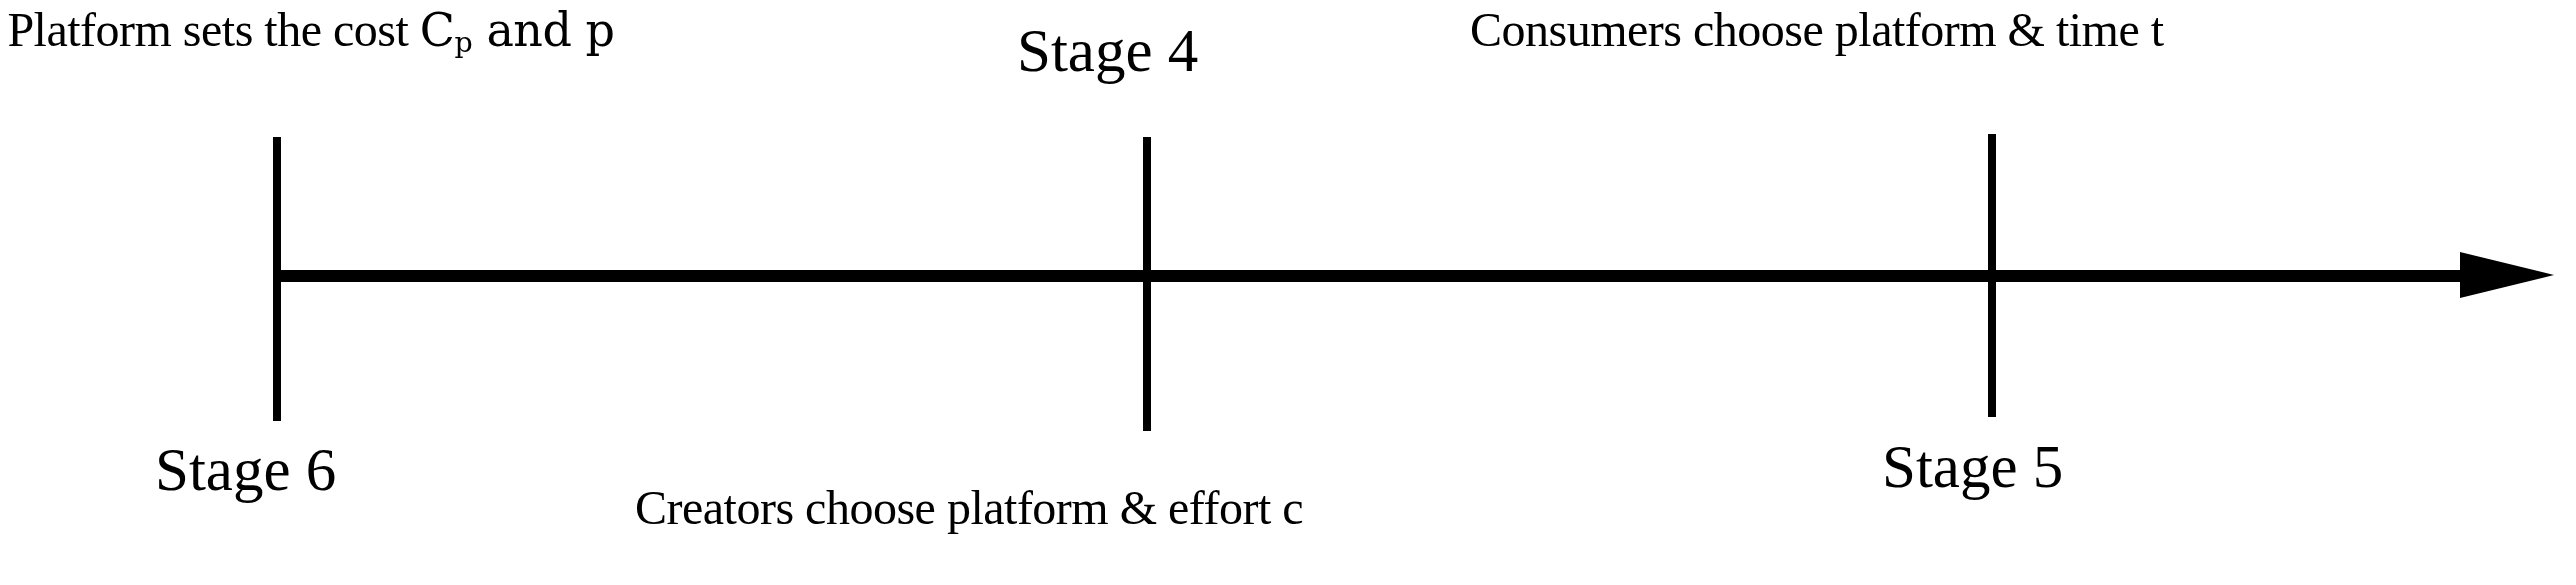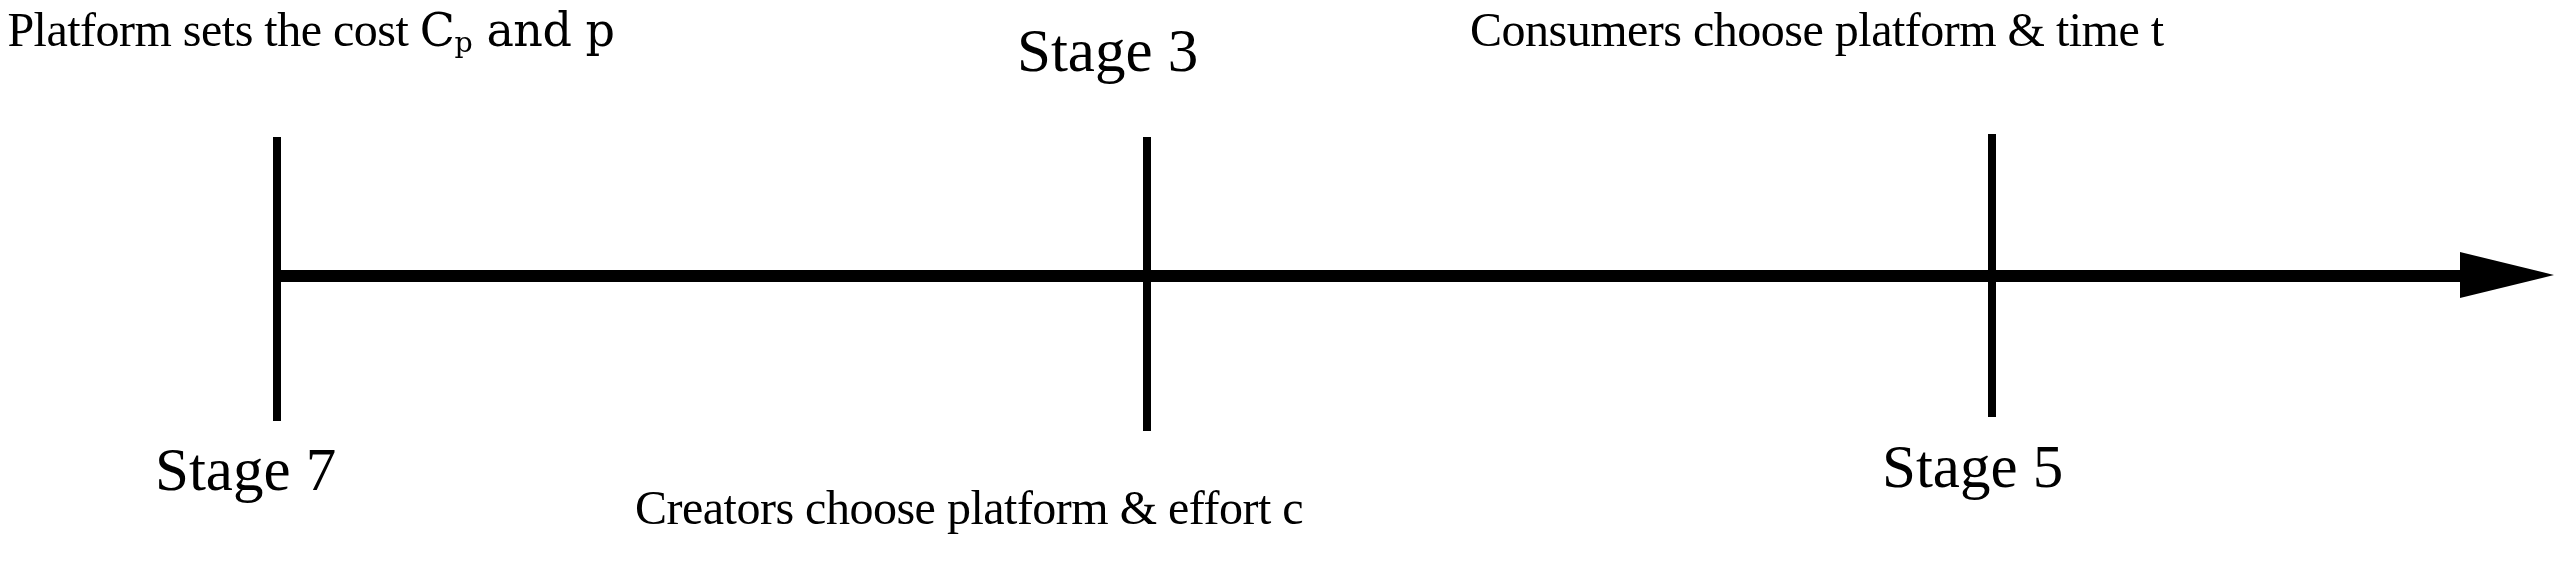--- a/index.html
+++ b/index.html
@@ -78,31 +78,31 @@
   #tick-stage2 { left: 1143px; top: 137px; height: 294px; }
   #tick-stage3 { left: 1988px; top: 134px; height: 283px; }
 </style>
 </head>
 <body>
 
 <div id="canvas">
 
   <div class="label desc" id="lbl-platform-cost"><span>Platform sets the cost </span><span class="sym"><span>C</span><sub>p</sub><span> and p</span></span></div>
 
-  <div class="label stage" id="lbl-stage2">Stage 3</div>
+  <div class="label stage" id="lbl-stage2">Stage 4</div>
 
   <div class="label desc" id="lbl-consumers">Consumers choose platform &amp; time t</div>
 
   <div class="axis-line"></div>
   <div class="arrow-head"></div>
 
   <div class="tick" id="tick-stage1"></div>
   <div class="tick" id="tick-stage2"></div>
   <div class="tick" id="tick-stage3"></div>
 
-  <div class="label stage" id="lbl-stage1">Stage 7</div>
+  <div class="label stage" id="lbl-stage1">Stage 6</div>
 
   <div class="label desc" id="lbl-creators">Creators choose platform &amp; effort c</div>
 
   <div class="label stage" id="lbl-stage3">Stage 5</div>
 
 </div>
 
 
 </body></html>

